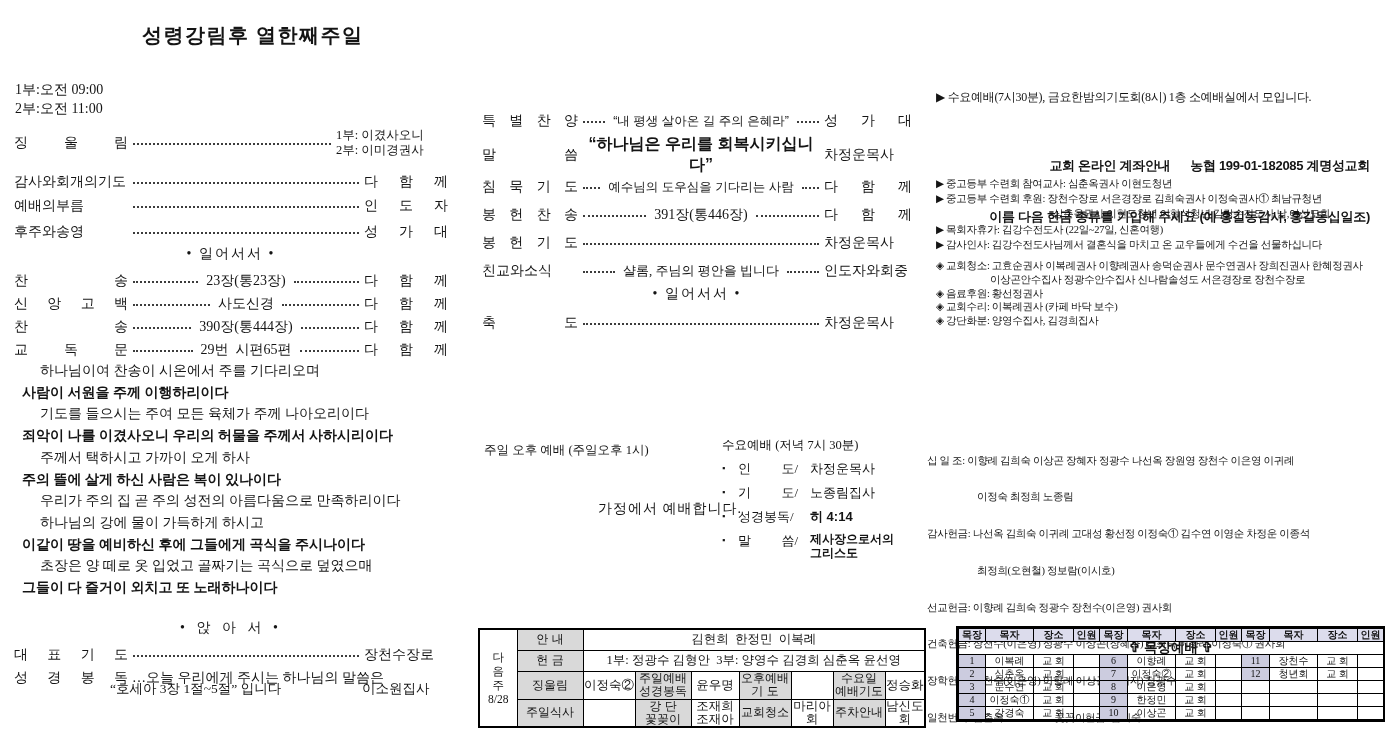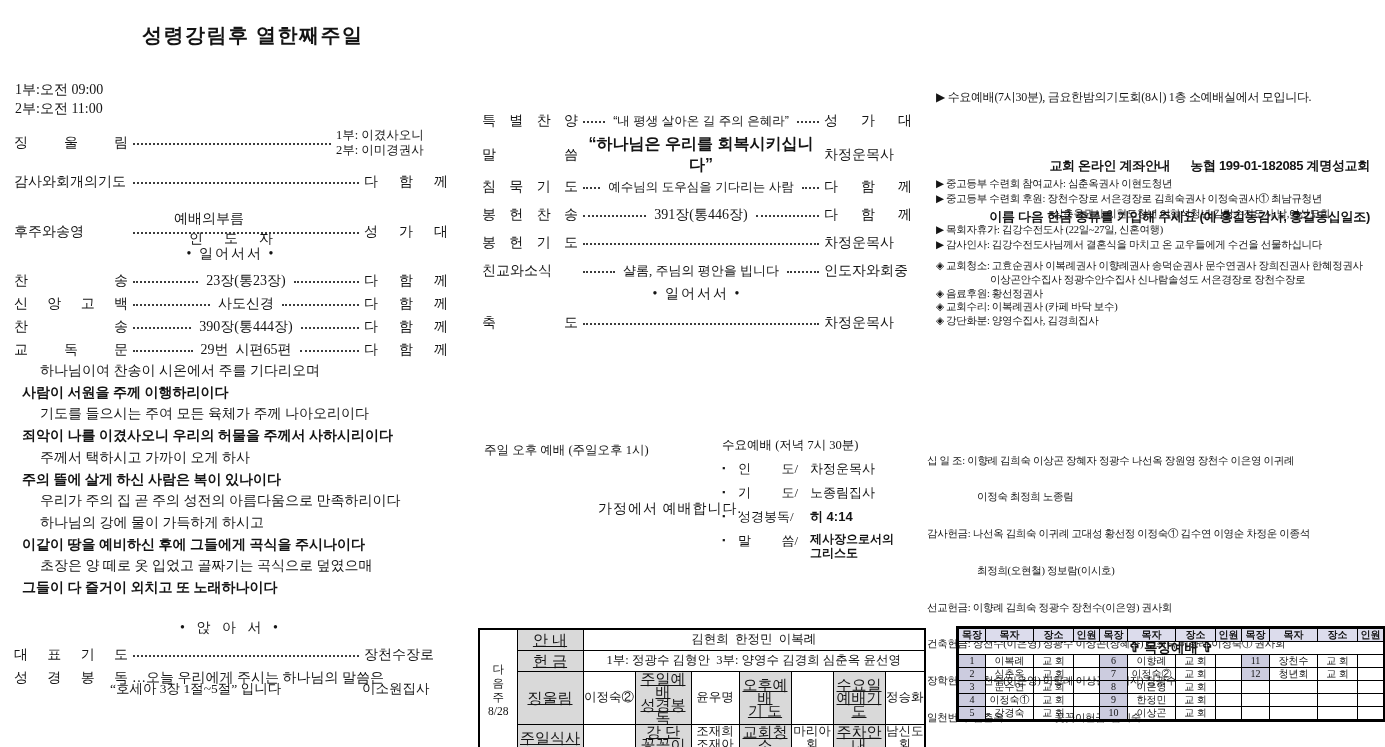--- a/index.html
+++ b/index.html
@@ -60,21 +60,21 @@
   .indN{padding-left:117px;}
   .rDuties{position:absolute;left:0;top:259px;font-size:10.5px;line-height:13.8px;white-space:nowrap;letter-spacing:-0.3px;}
   .indD{padding-left:54px;}
   .rOffer{position:absolute;left:-9px;top:430px;font-size:10.5px;line-height:12.25px;white-space:pre;letter-spacing:-0.3px;}
   .indO{padding-left:50px;}
 
   
   table.nextweek{position:absolute;left:478px;top:628px;width:446px;border-collapse:collapse;table-layout:fixed;
                  font-size:12px;border:2px solid #000;}
   table.nextweek td{border:1px solid #000;text-align:center;vertical-align:middle;padding:0;overflow:hidden;line-height:13px;}
-  table.nextweek .hd{background:#d9d9d9;font-family:"Liberation Sans",sans-serif;font-size:15px;text-decoration:underline;}
+  table.nextweek .hd{background:#d9d9d9;font-family:"Liberation Sans",sans-serif;font-size:12px;}
   table.nextweek .side{font-size:11.5px;line-height:14px;}
   table.nextweek .cv{font-size:12.5px;white-space:pre-wrap;}
 
   
   table.mokjang{position:absolute;left:956px;top:626px;width:427px;border-collapse:collapse;table-layout:fixed;
                 font-size:10px;border:3px solid #000;}
   table.mokjang td{border:1px solid #000;text-align:center;padding:0;height:12px;overflow:hidden;line-height:12px;}
   .mtitle{font-family:"Liberation Sans",sans-serif;font-weight:700;font-size:13.5px;height:17px;line-height:17px;}
   .mh{background:#dcdcec;font-family:"Liberation Sans",sans-serif;font-weight:700;}
   .mn{background:#ccccdf;}
@@ -93,21 +93,21 @@
       <span class="lblL">징 울 림</span>
       <span class="dots"></span>
       <span class="rval2 pre">1부: 이겼사오니
 2부: 이미경권사</span>
     </div>
     <div class="orow" style="top:171px;">
       <span class="lblL">감사와회개의기도</span>
       <span class="dots"></span>
       <span class="rvalL">다 함 께</span>
     </div>
-    <div class="orow" style="top:210px;flex-direction:column;">
+    <div class="orow" style="top:195px;">
       <span class="lblL">예배의부름</span>
       <span class="dots"></span>
       <span class="rvalL">인 도 자</span>
     </div>
     <div class="orow" style="top:221px;">
       <span class="lblL">후주와송영</span>
       <span class="dots"></span>
       <span class="rvalL">성 가 대</span>
     </div>
 

